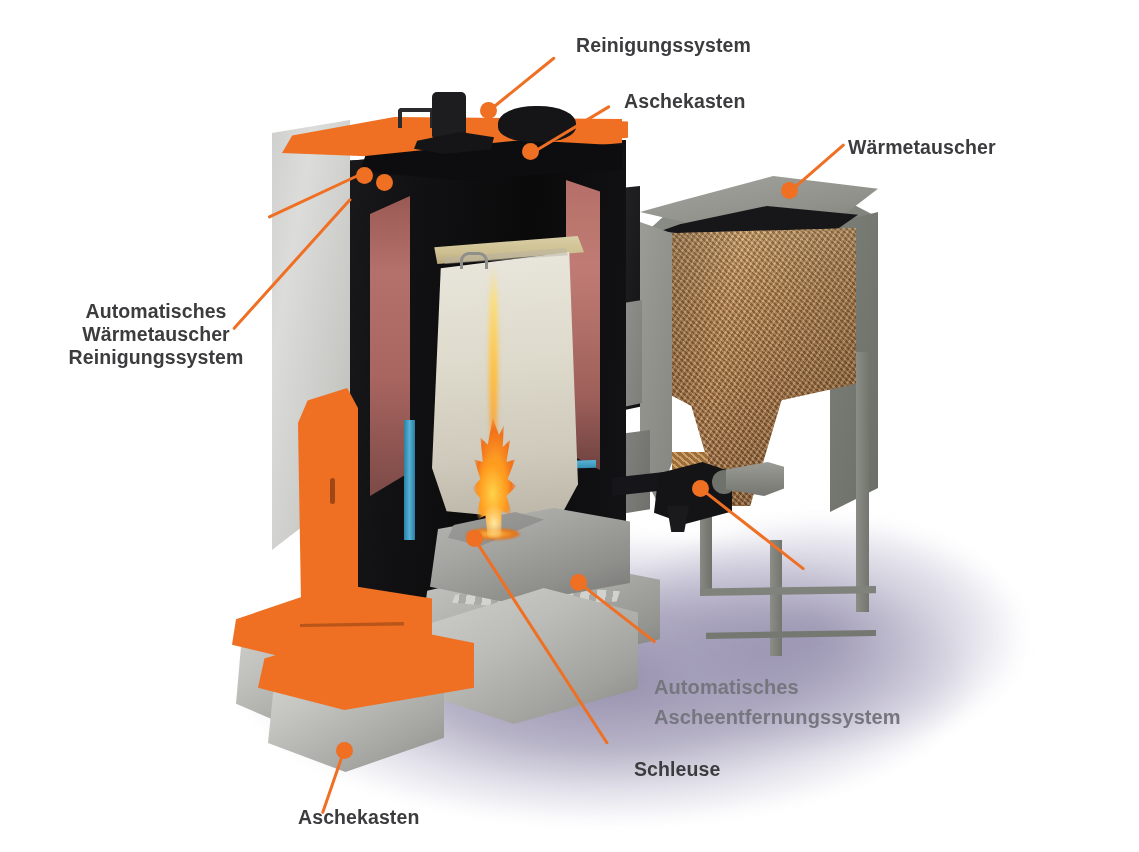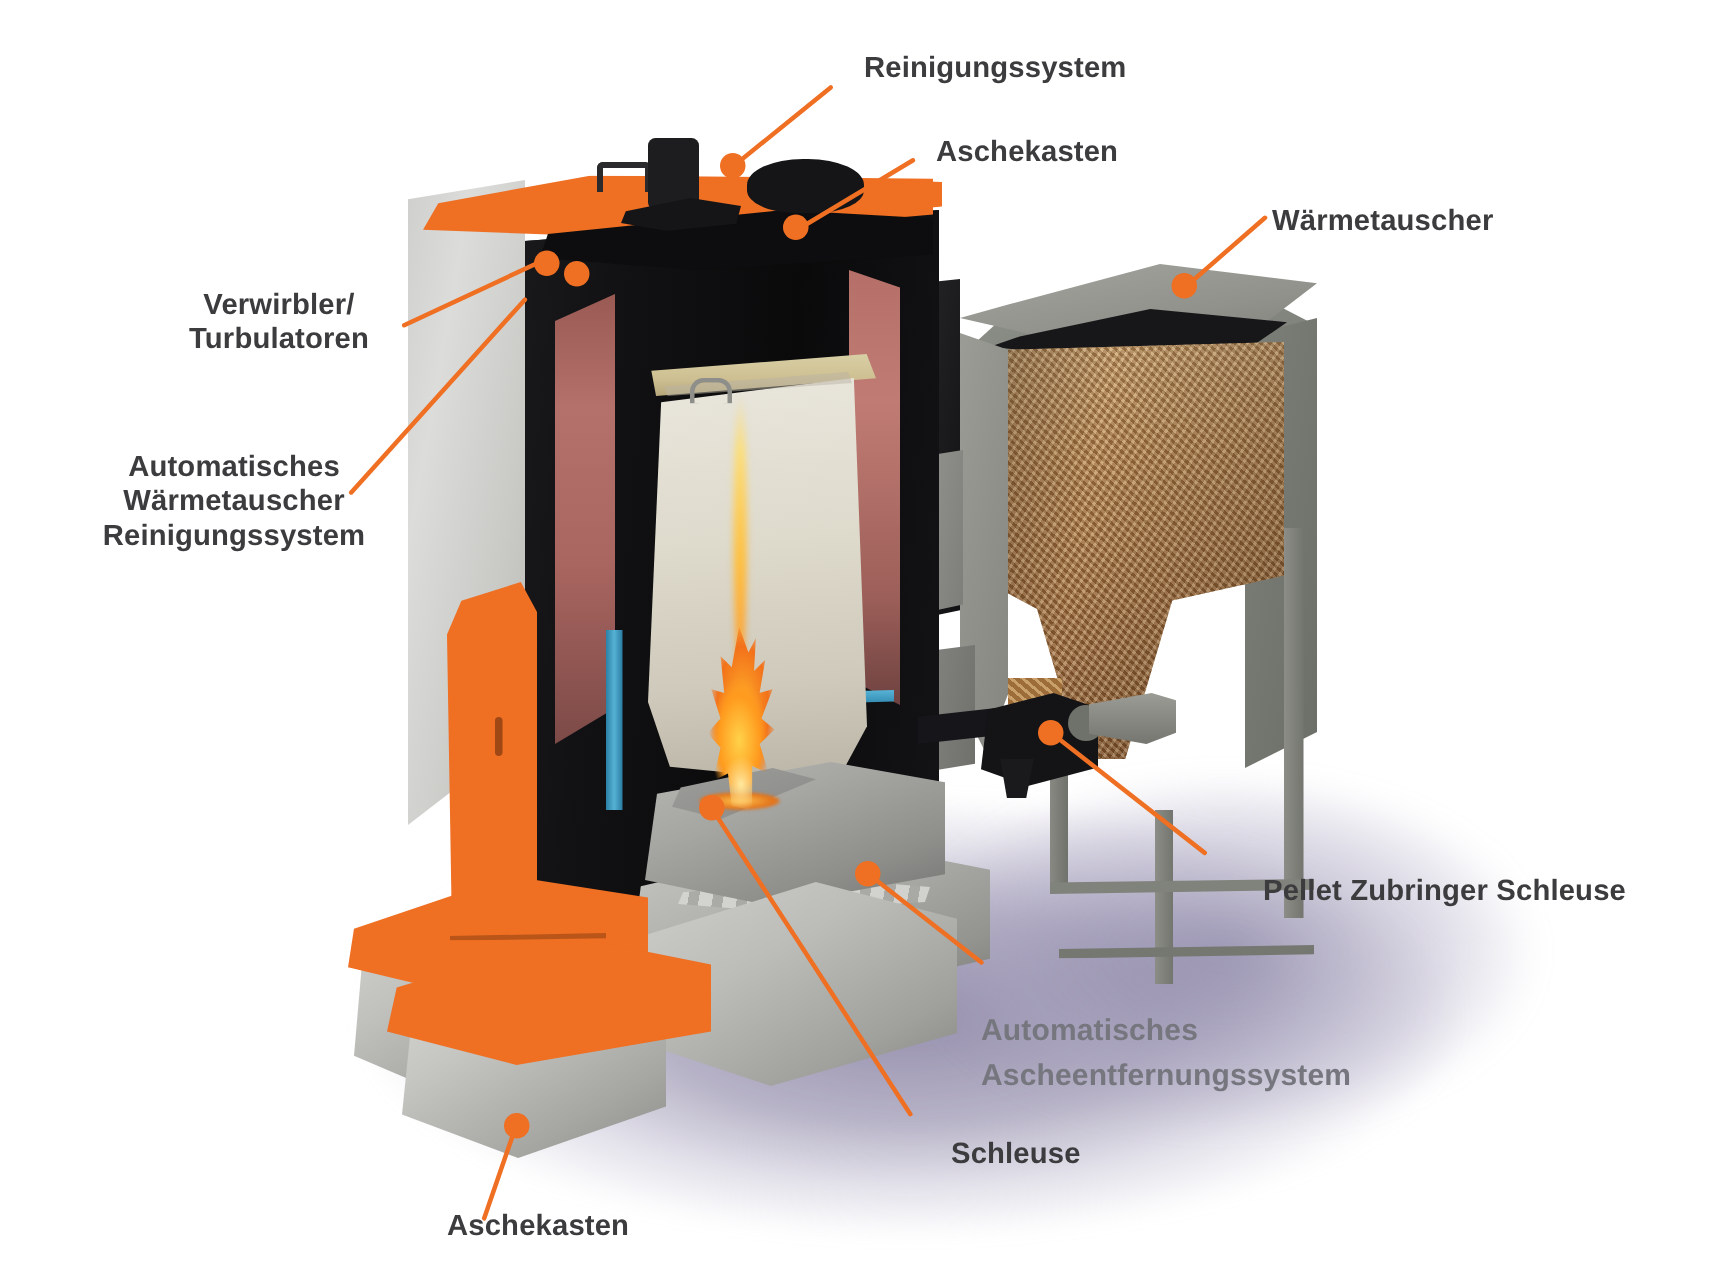--- a/index.html
+++ b/index.html
@@ -274,28 +274,25 @@
 
   <div class="leader" style="left:344px;top:750px;width:66px;transform:rotate(109deg);"></div>
   <div class="dot" style="left:336px;top:742px;"></div>
 
   <div class="lbl" style="left:576px;top:34px;">Reinigungssystem</div>
 
   <div class="lbl" style="left:624px;top:90px;">Aschekasten</div>
 
   <div class="lbl" style="left:848px;top:136px;">Wärmetauscher</div>
 
-  <div class="lbl" style="left:110px;top:192px;width:152px;text-align:center;">Verwirbler/
-Turbulatoren</div>
 
   <div class="lbl" style="left:48px;top:300px;width:216px;text-align:center;">Automatisches
 Wärmetauscher
 Reinigungssystem</div>
 
-  <div class="lbl" style="left:842px;top:583px;">Pellet Zubringer Schleuse</div>
 
   <div class="lbl grey" style="left:654px;top:672px;line-height:30px;font-size:20px;">Automatisches
 Ascheentfernungssystem</div>
 
   <div class="lbl" style="left:634px;top:758px;">Schleuse</div>
 
   <div class="lbl" style="left:298px;top:806px;">Aschekasten</div>
 
 </div>
 

